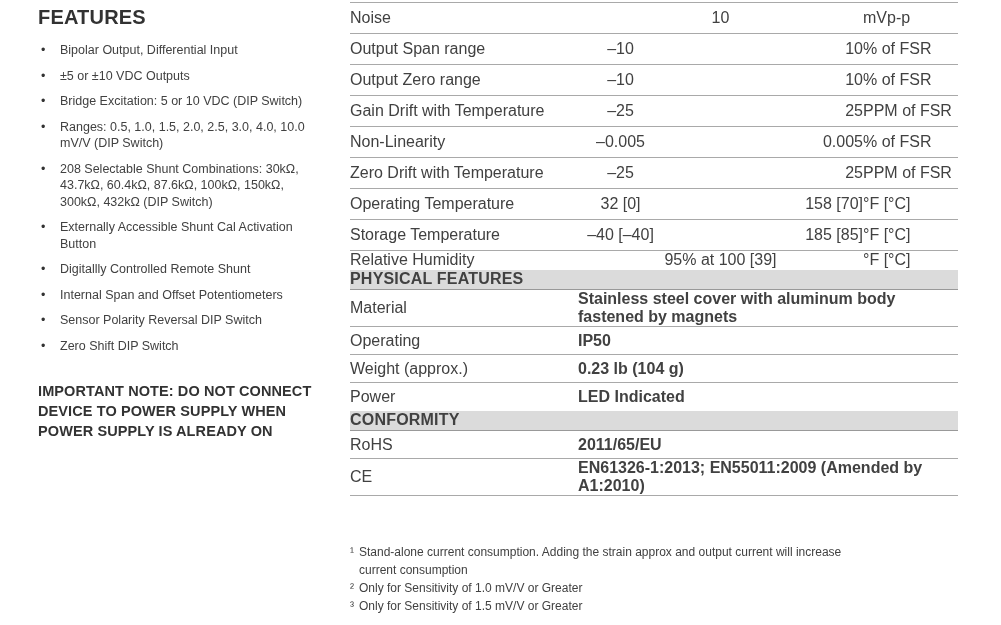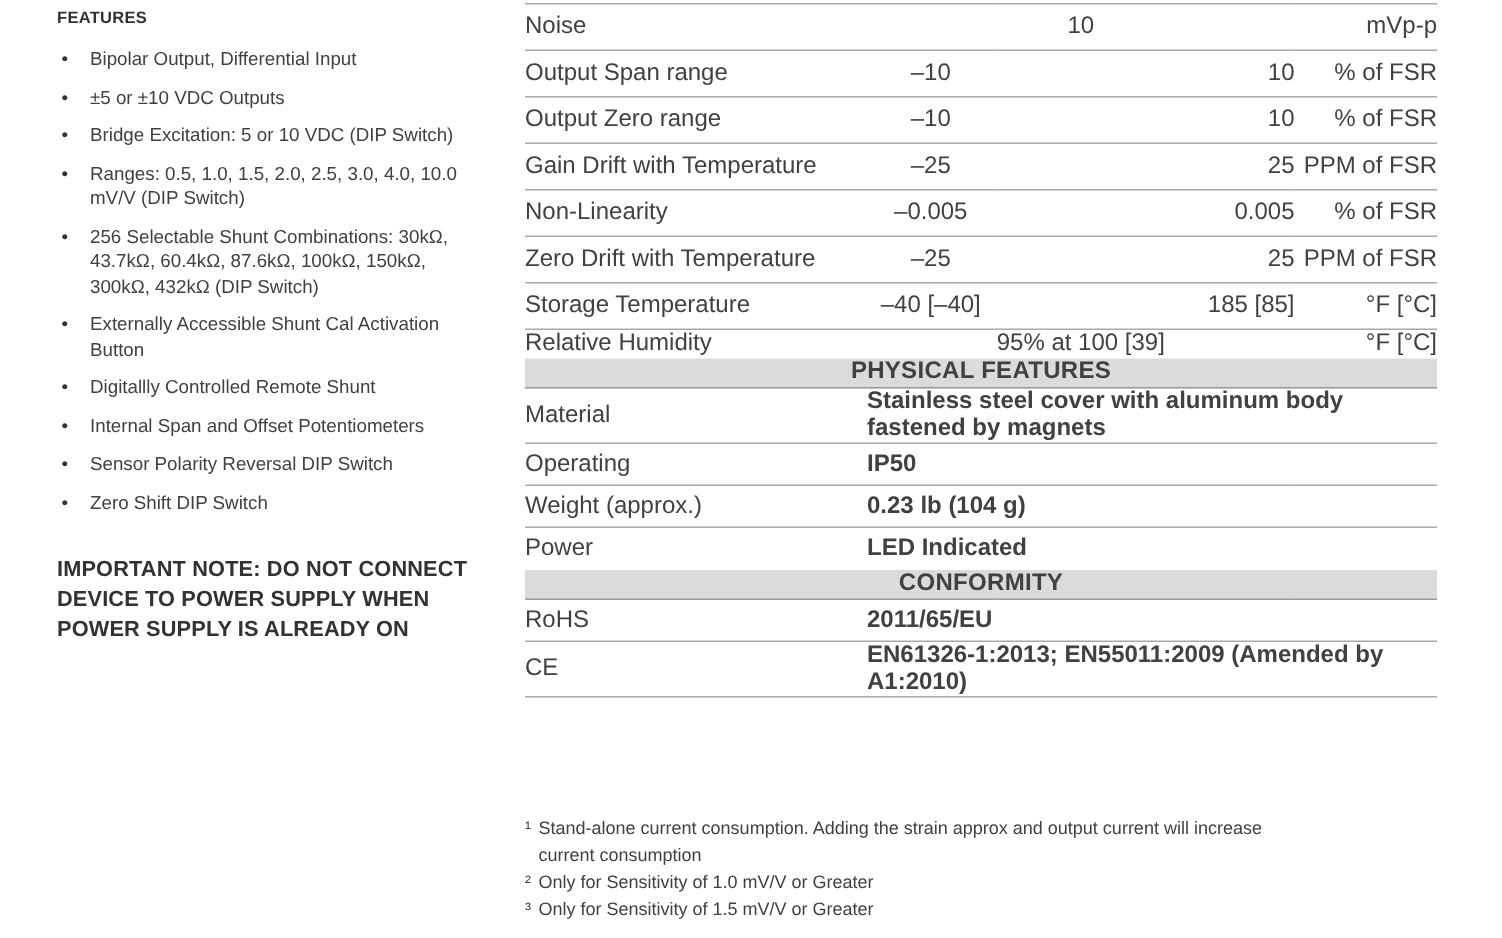--- a/index.html
+++ b/index.html
@@ -10,21 +10,21 @@
   html,body { margin:0; padding:0; }
   body {
     width:1001px; height:625px; position:relative; overflow:hidden;
     background:var(--background); color:var(--text);
     font-family:"Liberation Sans", sans-serif;
   }
 
   
   .features { position:absolute; left:38px; top:6px; width:290px; }
   .features-title {
-    margin:0 0 13px 0; font-size:11px; font-weight:bold;
+    margin:0 0 13px 0; font-size:20px; font-weight:bold;
     color:var(--heading); letter-spacing:0.2px;
   }
   .feature-list { list-style:none; margin:0; padding:0; }
   .feature-item {
     position:relative; padding-left:22px; margin-bottom:9px;
     font-size:12.5px; line-height:16.5px;
   }
   .bullet { position:absolute; left:3px; top:0; font-size:12.5px; color:var(--heading); }
   .important-note {
     margin-top:27px; font-size:14.5px; font-weight:bold;
@@ -37,32 +37,32 @@
     border-collapse:collapse; table-layout:fixed; width:608px;
     border-top:1px solid var(--rule); font-size:16px;
   }
   table.spec td {
     border-bottom:1px solid var(--rule); vertical-align:middle;
     padding:0; color:var(--text);
   }
   .c-param  { padding-left:8px; }
   .c-min    { text-align:center; }
   .c-max    { text-align:right; padding-right:34px; }
-  .c-unit   { text-align:right; padding-right:2px; }
+  .c-unit   { text-align:left; padding-right:2px; }
   .c-merged { text-align:center; }
   .c-kv     { padding-left:5px;font-weight:bold; }
   .c-section {
     background:var(--section_band); font-weight:bold; padding-left:8px;
     color:var(--heading); border-bottom:1px solid var(--rule_dark) !important;
     letter-spacing:0.2px;
   }
   tr.r-std td     { height:31px; }
   tr.r-compact td { height:19px; }
   tr.r-kv td      { height:28px; }
-  tr.r-sec td     { height:20px;text-align:center; }
+  tr.r-sec td     { height:20px; }
   tr.no-bb td     { border-bottom:none;margin-top:41px; }
 
   
   .footnotes {
     position:absolute; left:350px; top:543px; width:492px;
     font-size:12px; line-height:18px;
   }
   .footnote { position:relative; padding-left:9px; }
   .fn-marker { position:absolute; left:0; top:0; }
 </style>
@@ -86,21 +86,21 @@
           <span class="bullet">•</span>
           <div class="feature-line">Bridge Excitation: 5 or 10 VDC (DIP Switch)</div>
         </li>
         <li class="feature-item">
           <span class="bullet">•</span>
           <div class="feature-line">Ranges: 0.5, 1.0, 1.5, 2.0, 2.5, 3.0, 4.0, 10.0</div>
           <div class="feature-line">mV/V (DIP Switch)</div>
         </li>
         <li class="feature-item">
           <span class="bullet">•</span>
-          <div class="feature-line">256 Selectable Shunt Combinations: 30kΩ,</div>
+          <div class="feature-line">208 Selectable Shunt Combinations: 30kΩ,</div>
           <div class="feature-line">43.7kΩ, 60.4kΩ, 87.6kΩ, 100kΩ, 150kΩ,</div>
           <div class="feature-line">300kΩ, 432kΩ (DIP Switch)</div>
         </li>
         <li class="feature-item">
           <span class="bullet">•</span>
           <div class="feature-line">Externally Accessible Shunt Cal Activation</div>
           <div class="feature-line">Button</div>
         </li>
         <li class="feature-item">
           <span class="bullet">•</span>
@@ -164,20 +164,26 @@
             <td class="c-max">0.005</td>
             <td class="c-unit">% of FSR</td>
           </tr>
           <tr class="r-std">
             <td class="c-param">Zero Drift with Temperature</td>
             <td class="c-min">–25</td>
             <td class="c-max">25</td>
             <td class="c-unit">PPM of FSR</td>
           </tr>
           <tr class="r-std">
+            <td class="c-param">Operating Temperature</td>
+            <td class="c-min">32 [0]</td>
+            <td class="c-max">158 [70]</td>
+            <td class="c-unit">°F [°C]</td>
+          </tr>
+          <tr class="r-std">
             <td class="c-param">Storage Temperature</td>
             <td class="c-min">–40 [–40]</td>
             <td class="c-max">185 [85]</td>
             <td class="c-unit">°F [°C]</td>
           </tr>
           <tr class="r-compact no-bb">
             <td class="c-param">Relative Humidity</td>
             <td class="c-merged" colspan="2">95% at 100 [39]</td>
             <td class="c-unit">°F [°C]</td>
           </tr>

